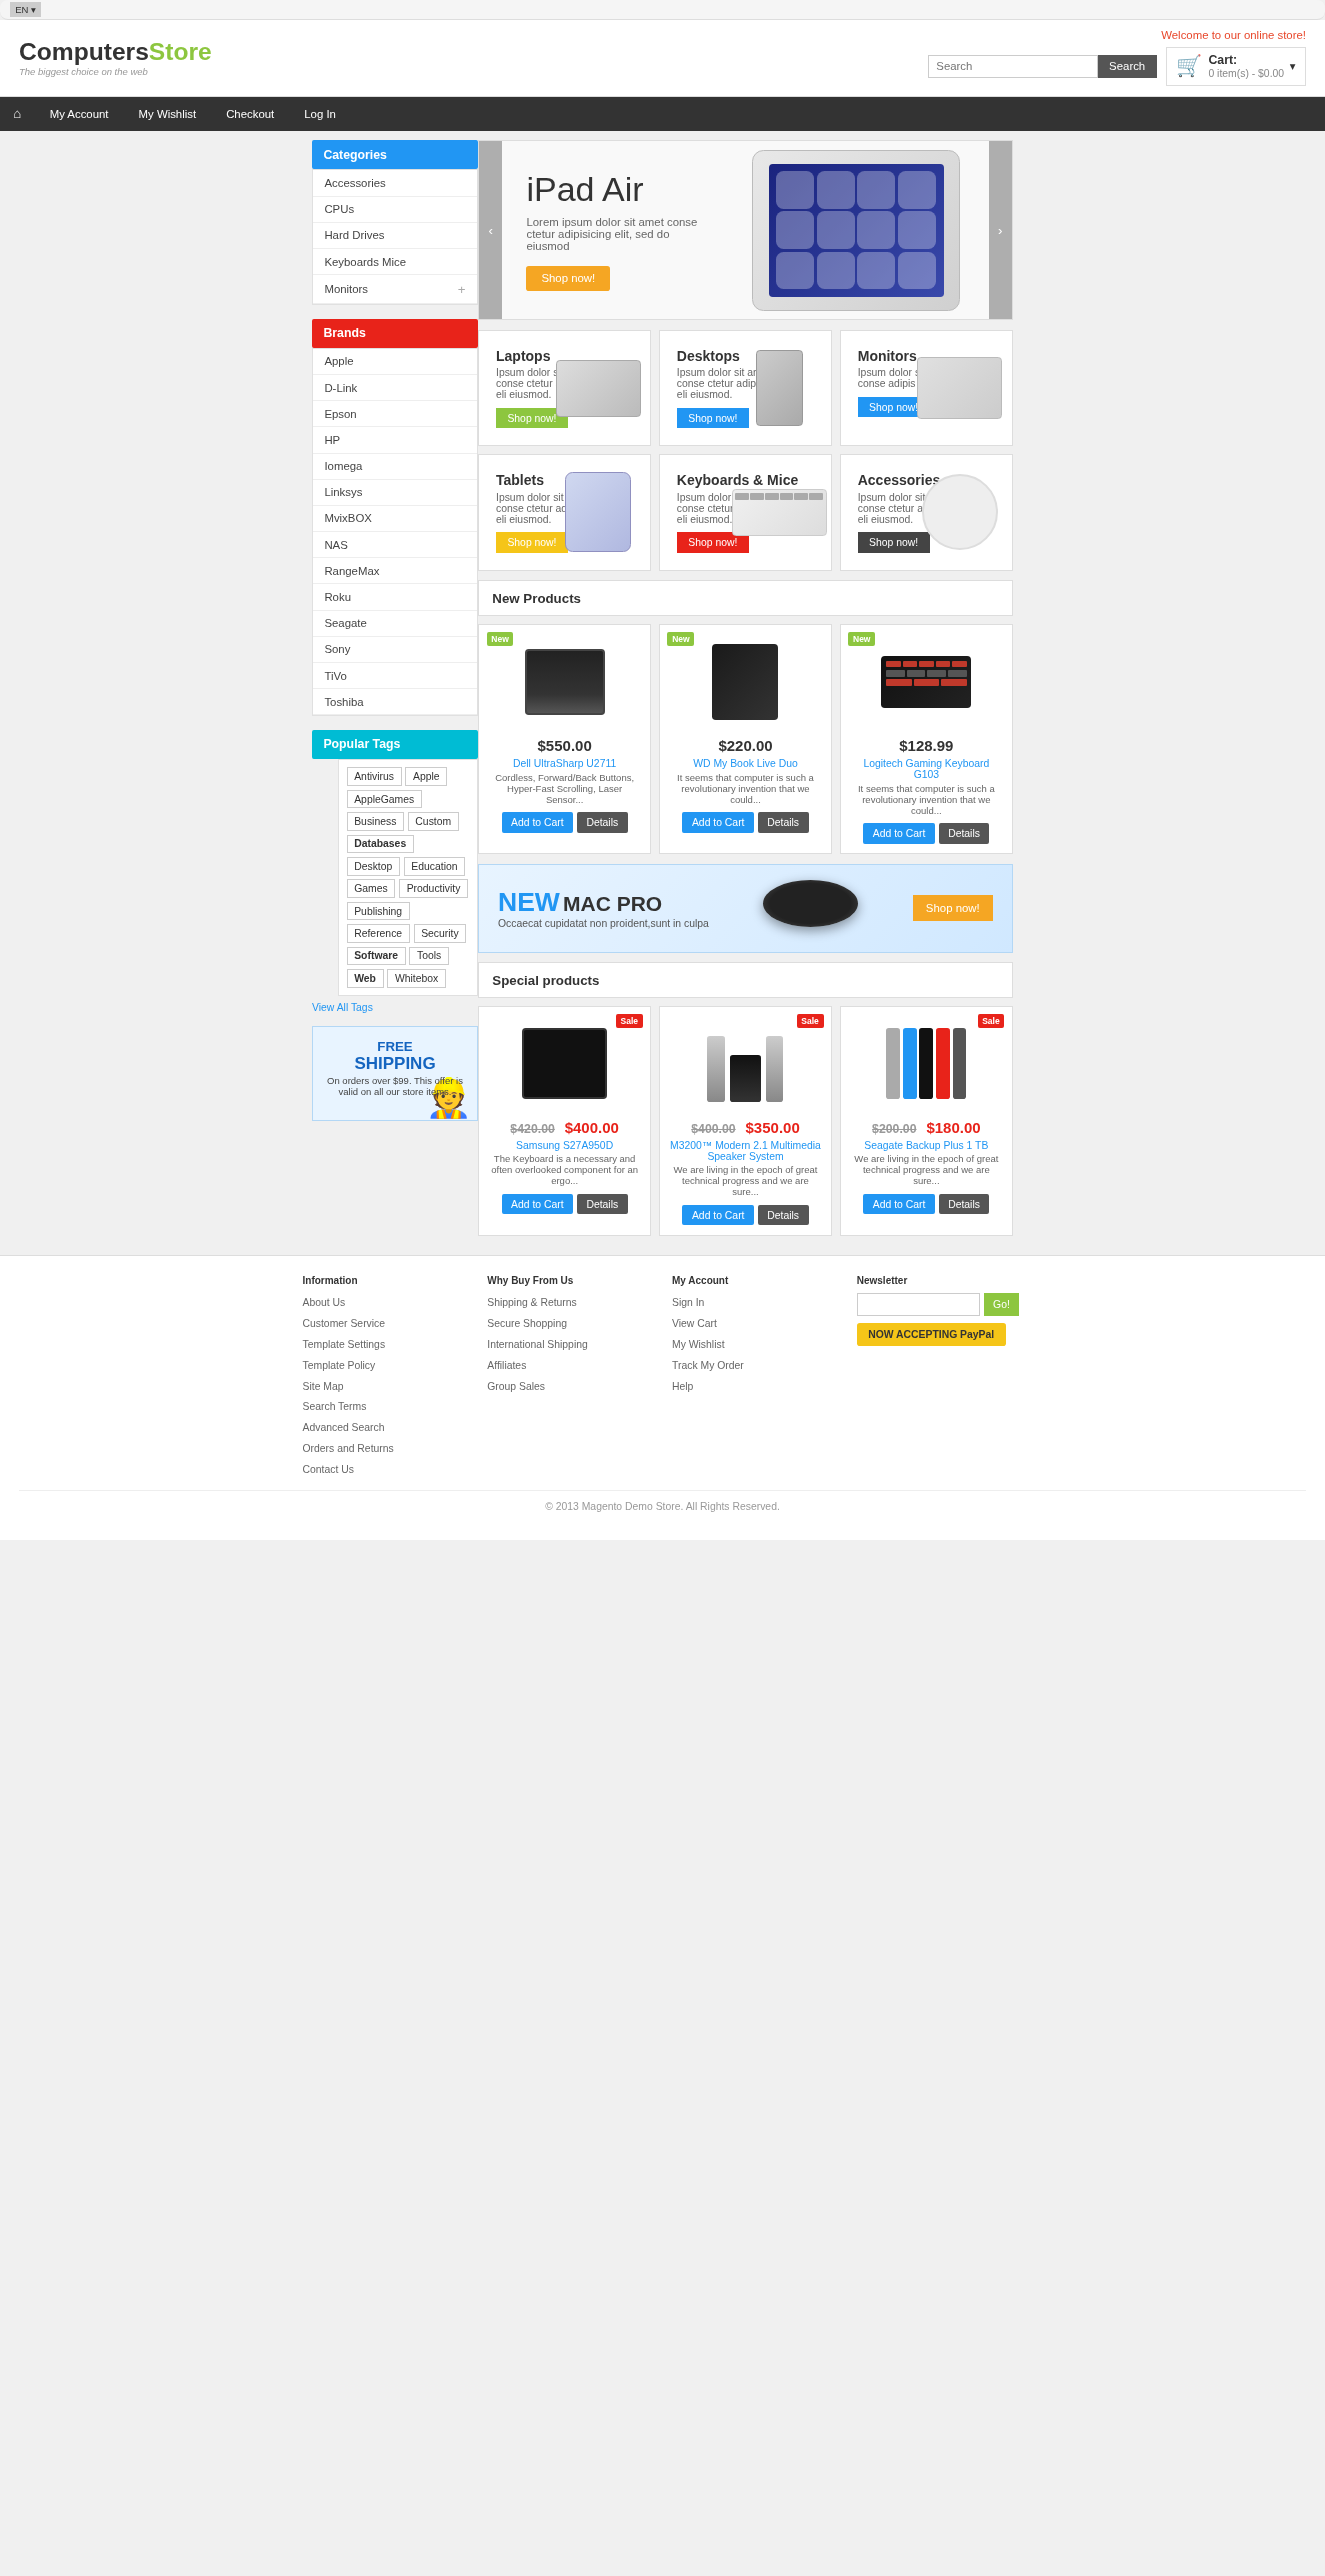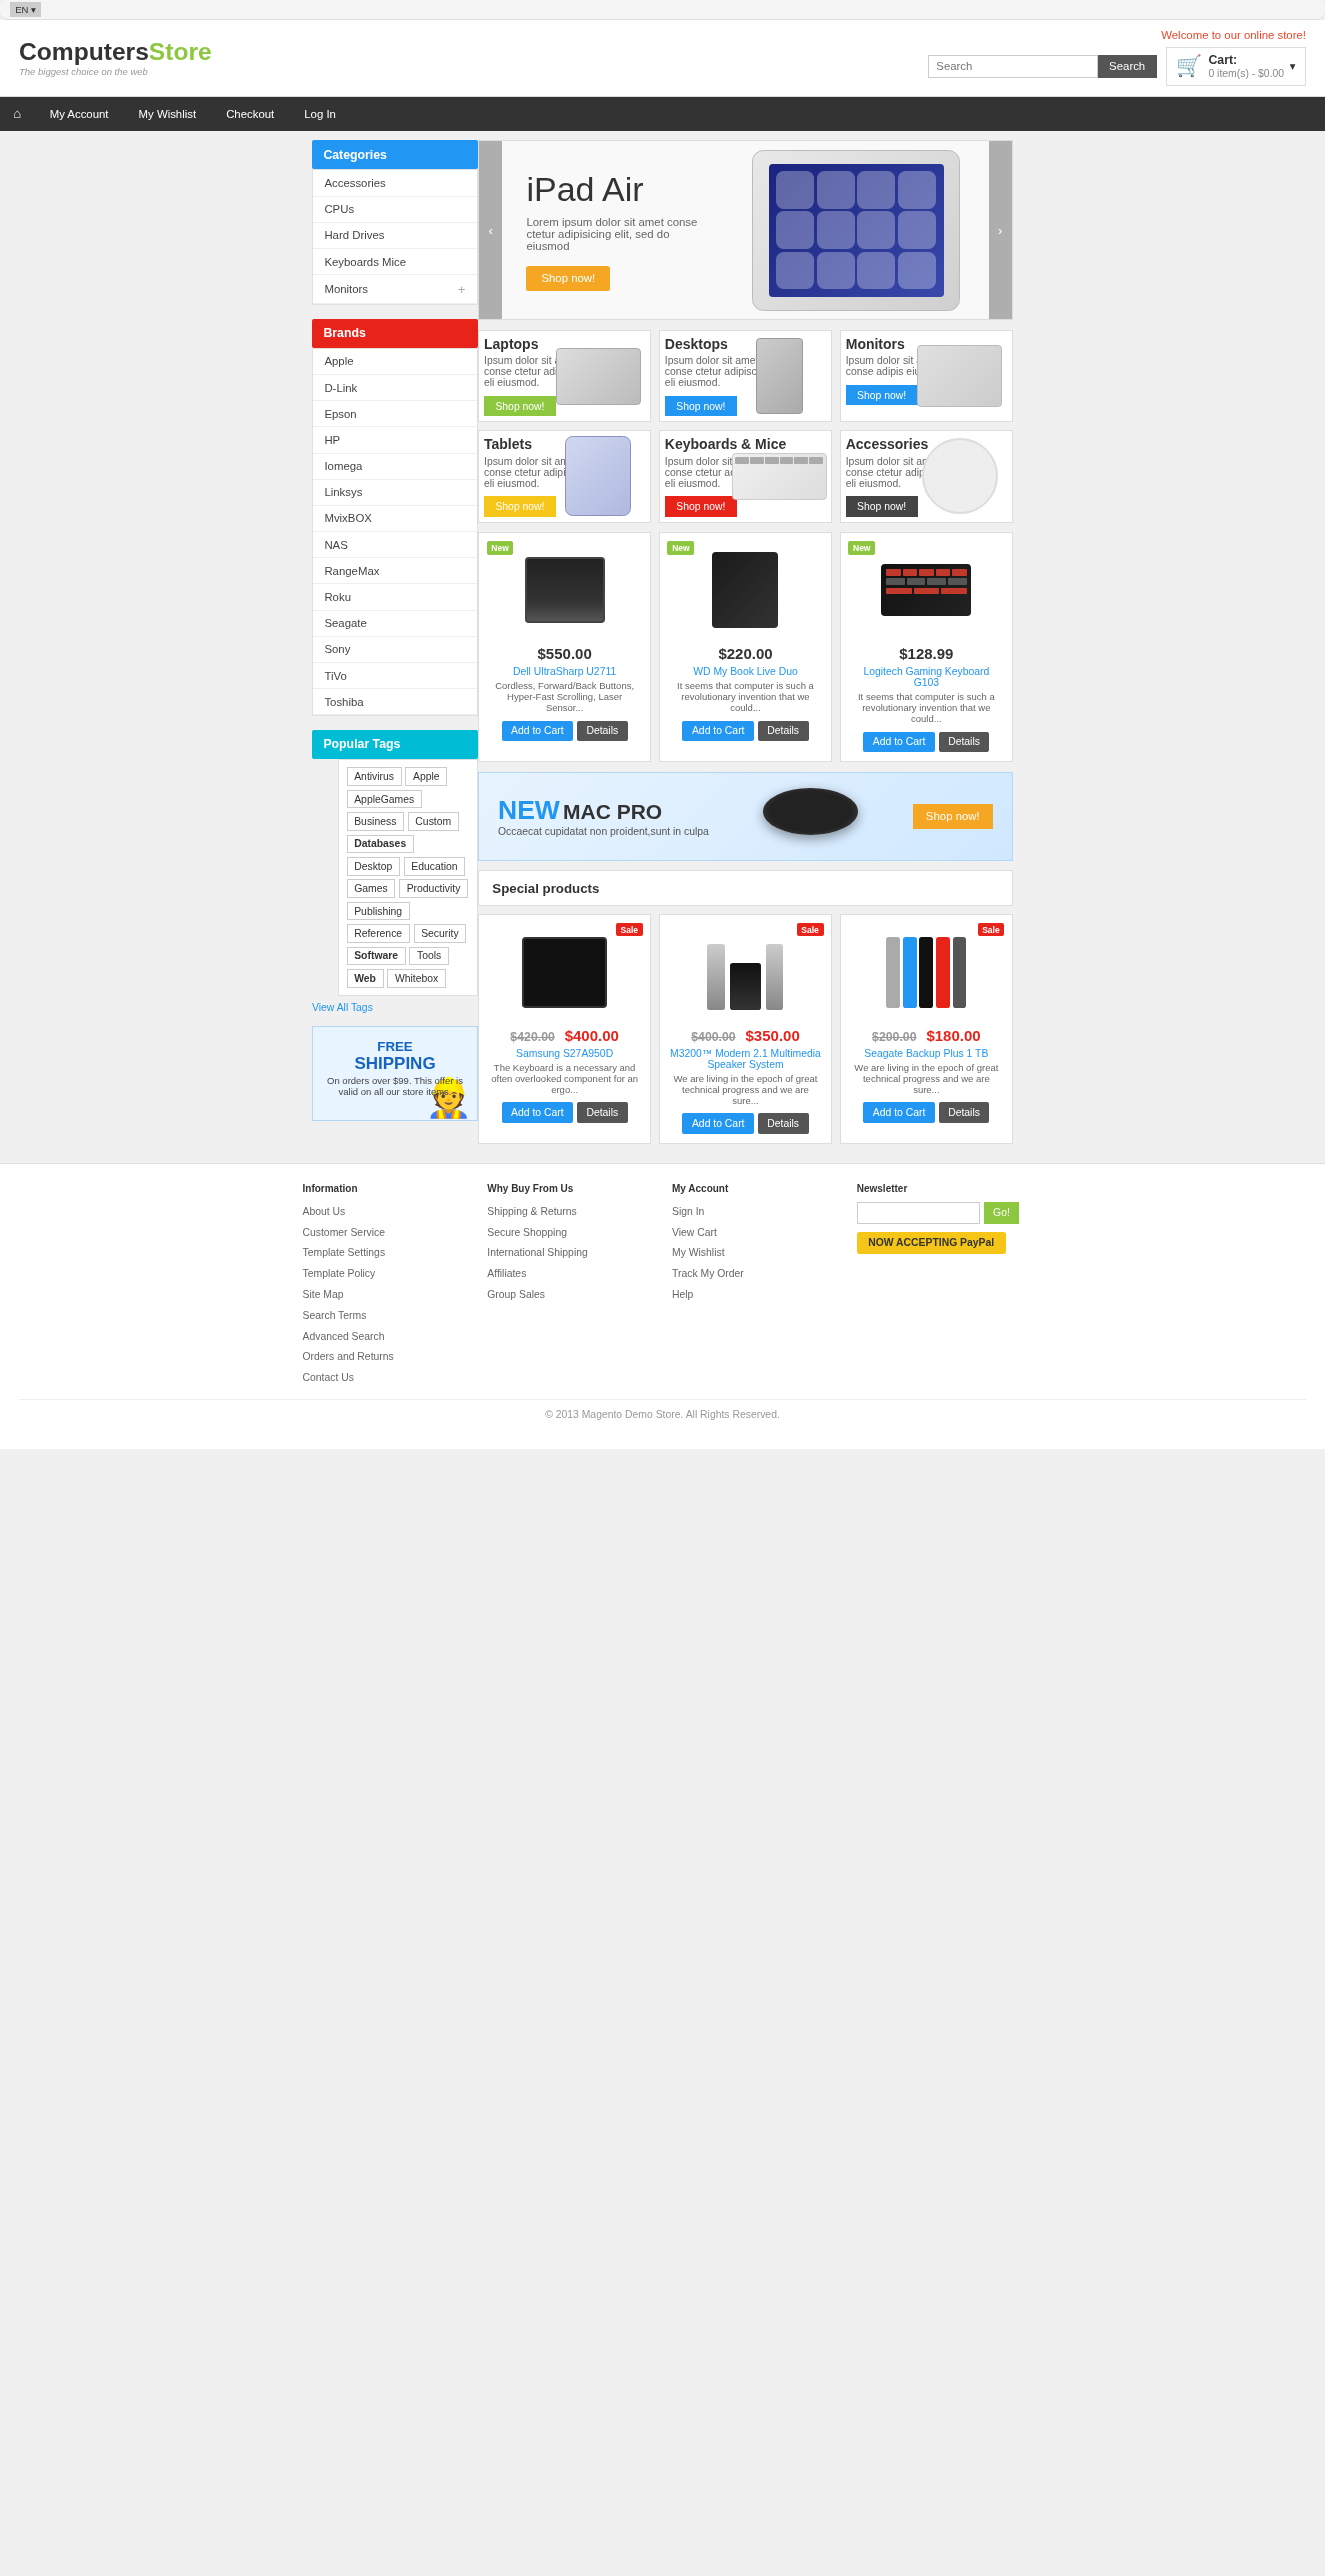--- a/index.html
+++ b/index.html
@@ -64,21 +64,21 @@
     .slider-title { font-size: 34px; color: #333; font-weight: 300; margin-bottom: 7.6px; }
     .slider-desc { font-size: 11.4px; color: #666; max-width: 189px; margin-bottom: 13.3px; }
     .slider-img { width: 265px; height: 180px; display: flex; align-items: center; justify-content: center; }
     .ipad-shape { width: 208px; height: 161px; background: linear-gradient(135deg, #e8e8e8 0%, #d0d0d0 100%); border-radius: 11.4px; border: 1.9px solid #bbb; display: flex; align-items: center; justify-content: center; }
     .ipad-screen { width: 175px; height: 133px; background: linear-gradient(135deg, #1a237e 0%, #283593 50%, #3949ab 100%); border-radius: 3.8px; display: grid; grid-template-columns: repeat(4,1fr); gap: 2.8px; padding: 7.6px; }
     .app-icon { background: rgba(255,255,255,0.3); border-radius: 7.6px; }
     .slider-arrow { background: rgba(0,0,0,0.3); color: #fff; border: none; padding: 7.6px 9.5px; cursor: pointer; font-size: 13.3px; height: 100%; }
 
     
     .category-grid { display: grid; grid-template-columns: repeat(3,1fr); gap: 7.6px; margin-bottom: 9.5px; }
-    .cat-panel { background: #fff; border: 0.9px solid #ddd; padding: 5px; position: relative; overflow: hidden; }
+    .cat-panel { background: #fff; border: 0.9px solid #ddd; padding: 17px; position: relative; overflow: hidden; }
     .cat-panel h3 { font-size: 14px; font-weight: bold; margin-bottom: 3.8px; }
     .cat-panel p { font-size: 10.4px; color: #666; margin-bottom: 7.6px; max-width: 114px; }
     .cat-panel .cat-img { position: absolute; right: 0; top: 0; bottom: 0; width: 104px; display: flex; align-items: center; justify-content: center; overflow: hidden; }
 
     
     .laptop-shape { width: 85px; height: 57px; background: linear-gradient(135deg,#ddd,#bbb); border-radius: 3.8px; border: 1.9px solid #aaa; }
     .desktop-shape { width: 47px; height: 76px; background: linear-gradient(135deg,#ccc,#aaa); border-radius: 3.8px; border: 1.9px solid #999; }
     .monitor-shape { width: 85px; height: 62px; background: linear-gradient(135deg,#e0e0e0,#ccc); border-radius: 3.8px; border: 1.9px solid #bbb; }
     .tablet-shape { width: 66px; height: 80px; background: linear-gradient(135deg,#d0d8f0,#b0b8e0); border-radius: 7.6px; border: 1.9px solid #9090c0; }
     .keyboard-shape { width: 95px; height: 47px; background: linear-gradient(135deg,#f0f0f0,#ddd); border-radius: 3.8px; border: 1.9px solid #ccc; display: flex; flex-wrap: wrap; gap: 0.9px; padding: 2.8px; }
@@ -387,20 +387,21 @@
       <div class="cat-panel">
         <h3>Accessories</h3>
         <p>Ipsum dolor sit amet conse ctetur adipiscing eli eiusmod.</p>
         <button class="btn-shop-dark">Shop now!</button>
         <div class="cat-img">
           <div class="accessory-shape"></div>
         </div>
       </div>
     </div>
 
+    <div class="section-header">New Products</div>
     <div class="product-grid">
 
       <div class="product-card">
         <span class="new-badge">New</span>
         <div class="product-img-area">
           <div class="prod-monitor"></div>
         </div>
         <div class="product-price">$550.00</div>
         <div class="product-name">Dell UltraSharp U2711</div>
         <div class="product-desc">Cordless, Forward/Back Buttons, Hyper-Fast Scrolling, Laser Sensor...</div>

